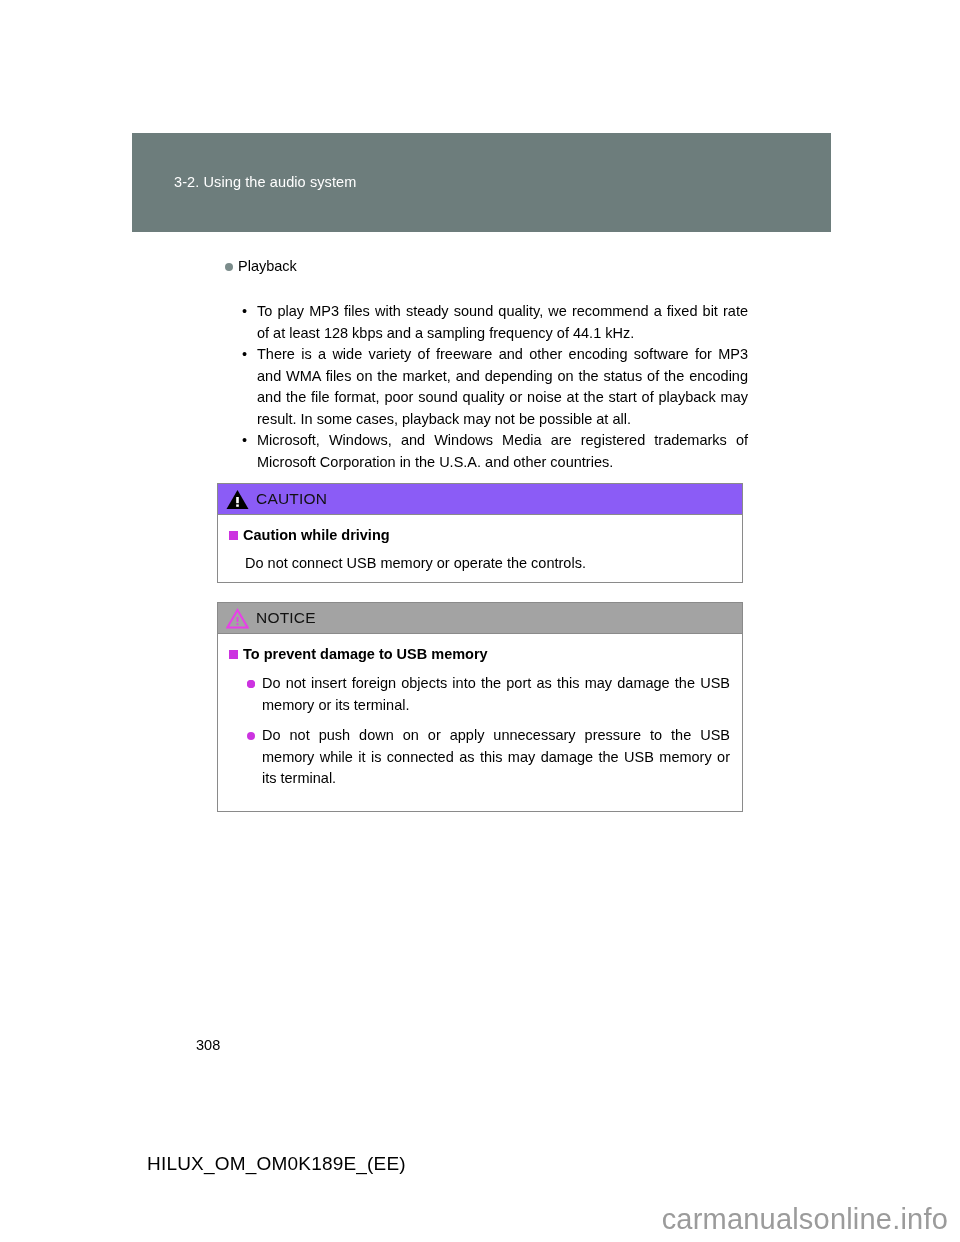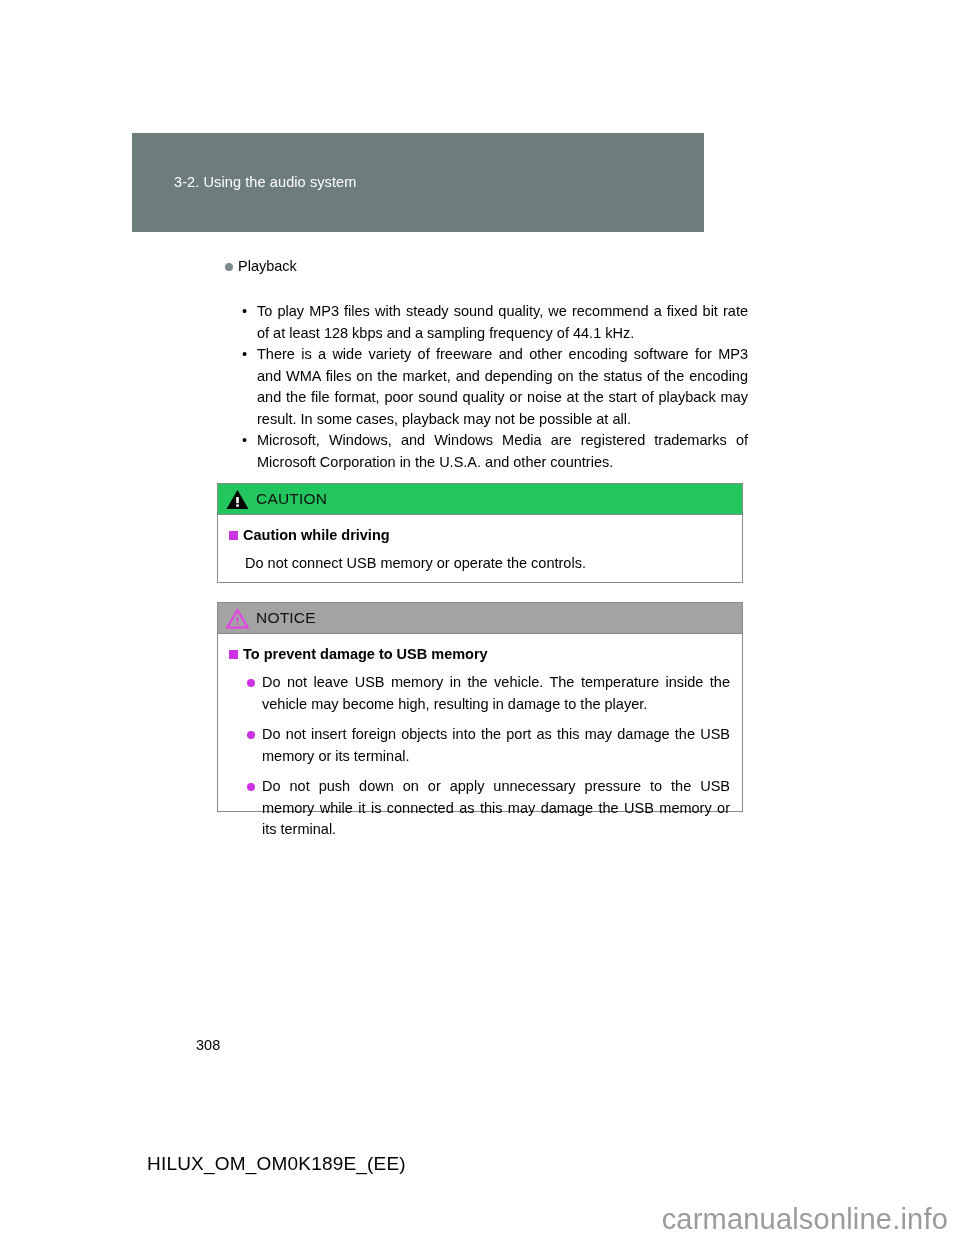--- a/index.html
+++ b/index.html
@@ -14,21 +14,21 @@
     font-family: "Liberation Sans", sans-serif;
     color: #000000;
     overflow: hidden;
   }
 
   
   .chapter-band {
     position: absolute;
     left: 132px;
     top: 133px;
-    width: 572px;
+    width: 699px;
     height: 99px;
     background: #6d7d7c;
   }
   .chapter-title {
     position: absolute;
     left: 42px;
     top: 41px;
     color: #ffffff;
     font-size: 14.5px;
     letter-spacing: 0.1px;
@@ -93,21 +93,21 @@
   }
   .alert-head {
     box-sizing: border-box;
     height: 31px;
     border-bottom: 1.5px solid #8a8a8a;
     display: flex;
     align-items: center;
     padding-left: 8px;
     gap: 7px;
   }
-  .alert-head.caution { background: #22c55e; }
+  .alert-head.caution { background: #8b5cf6; }
   .alert-head.notice  { background: #a3a3a3; }
   .alert-head-label {
     font-size: 15.5px;
     letter-spacing: 0.2px;
     color: #111111;
   }
   .alert-body {
     padding: 11px 12px 12px 11px;
   }
 
@@ -246,21 +246,20 @@
     <span class="alert-head-label">NOTICE</span>
   </div>
   <div class="alert-body">
     <div class="sq-heading">
       <span class="sq"></span>
       <span>To prevent damage to USB memory</span>
     </div>
     <ul class="ul-dots">
       <li>
         <span class="mdot"></span>
-        <span>Do not leave USB memory in the vehicle. The temperature inside the vehicle may become high, resulting in damage to the player.</span>
       </li>
       <li>
         <span class="mdot"></span>
         <span>Do not insert foreign objects into the port as this may damage the USB memory or its terminal.</span>
       </li>
       <li>
         <span class="mdot"></span>
         <span>Do not push down on or apply unnecessary pressure to the USB memory while it is connected as this may damage the USB memory or its terminal.</span>
       </li>
     </ul>

